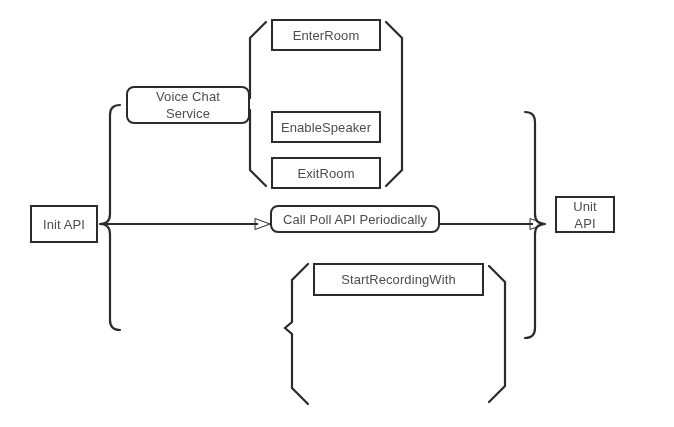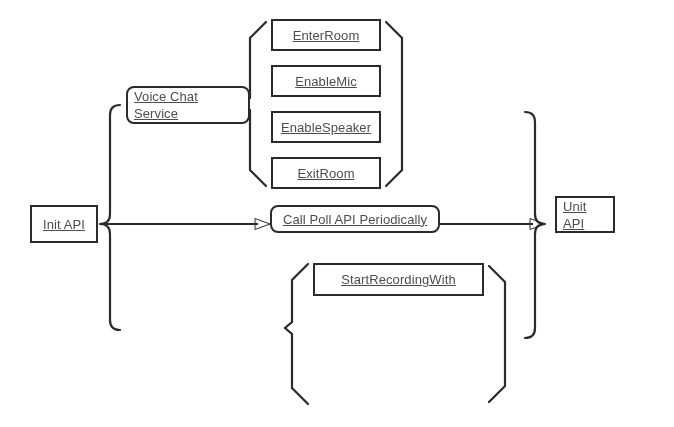--- a/index.html
+++ b/index.html
@@ -24,26 +24,26 @@
     height: 427px;
   }
   .node {
     position: absolute;
     box-sizing: border-box;
     background: #ffffff;
     border: 2px solid #2b2b2b;
     display: flex;
     align-items: center;
     justify-content: center;
+    text-align: center;
     color: #4d4d4d;
     font-size: 13px;
     line-height: 17px;
     letter-spacing: 0.1px;
     z-index: 2;
-    text-decoration: underline;
   }
   .node.rounded { border-radius: 8px; }
   .node .lbl {
     display: block;
     padding: 0 6px;
     white-space: pre-line;
   }
   svg.connectors {
     position: absolute;
     left: 0;
@@ -122,23 +122,20 @@
 
 
   <div class="node rounded" style="left:270px; top:205px; width:170px; height:28px;">
     <span class="lbl">Call Poll API Periodically</span>
   </div>
 
   <div class="node" style="left:271px; top:19px; width:110px; height:32px;">
     <span class="lbl">EnterRoom</span>
   </div>
 
-  <div class="node" style="left:271px; top:65px; width:110px; height:32px;">
-    <span class="lbl">EnableMic</span>
-  </div>
 
   <div class="node" style="left:271px; top:111px; width:110px; height:32px;">
     <span class="lbl">EnableSpeaker</span>
   </div>
 
   <div class="node" style="left:271px; top:157px; width:110px; height:32px;">
     <span class="lbl">ExitRoom</span>
   </div>
 
   <div class="node" style="left:313px; top:263px; width:171px; height:33px;">

